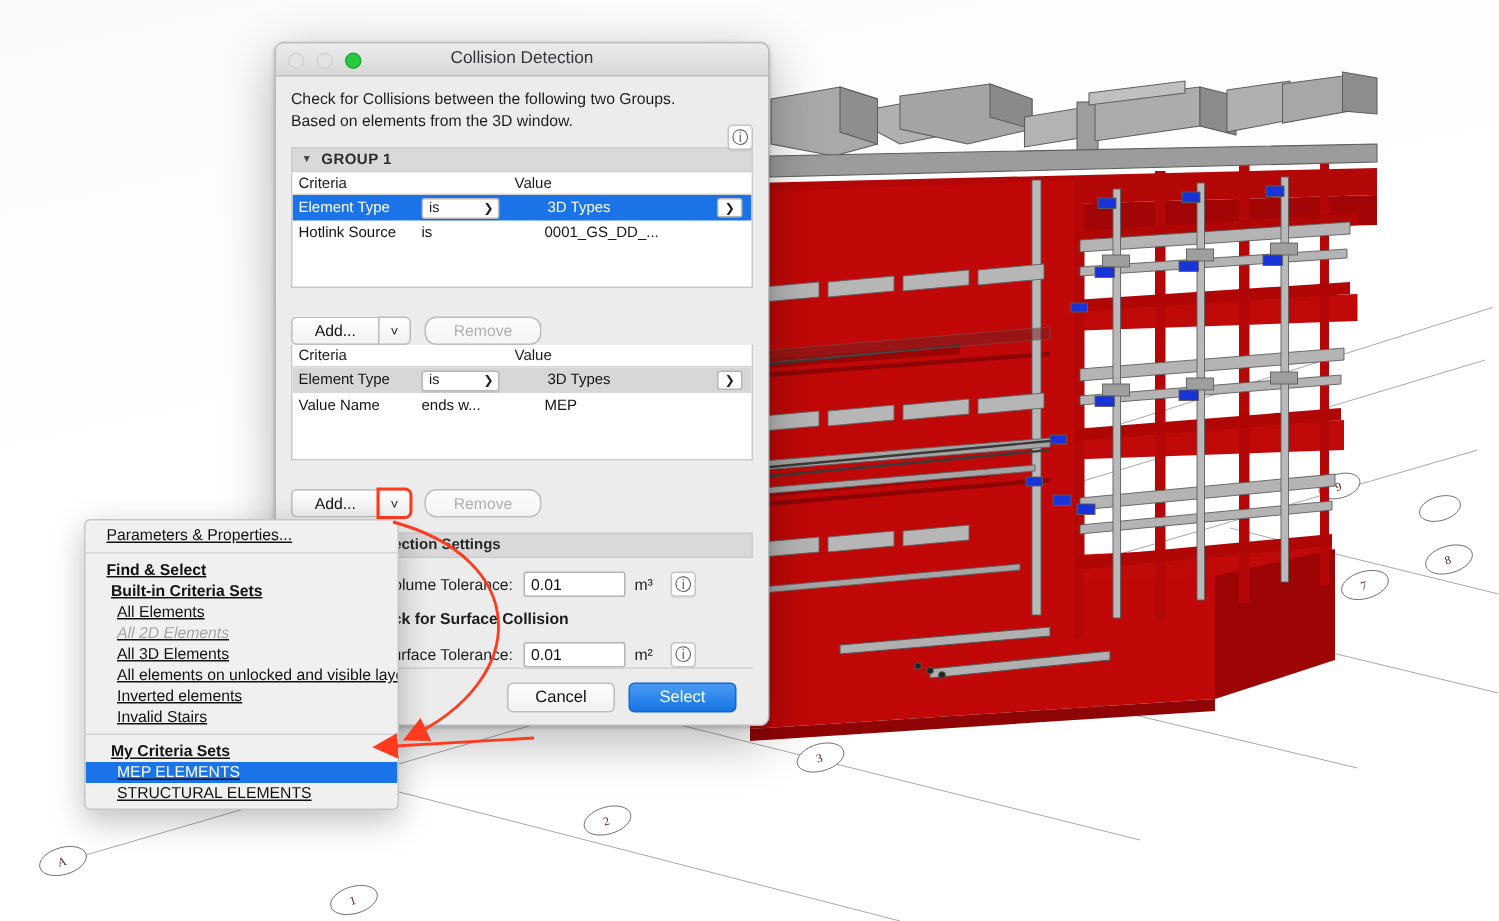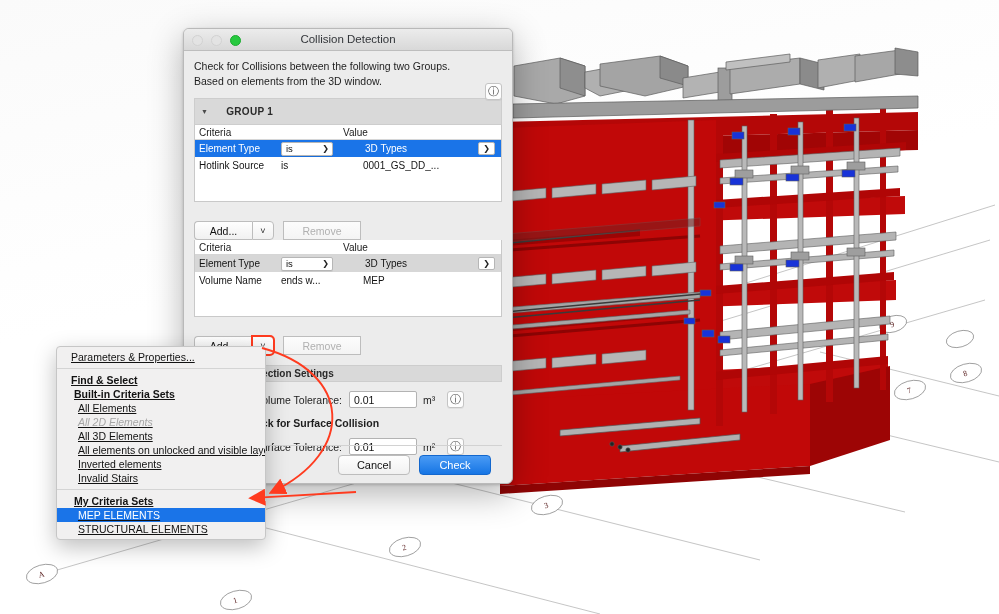--- a/index.html
+++ b/index.html
@@ -47,23 +47,23 @@
   .info-btn {
     width: 17px; height: 17px; border-radius: 3px;
     background: #fdfdfd; border: 1px solid #c4c4c4;
     display: flex; align-items: center; justify-content: center;
     font-family: "Liberation Serif", serif; font-size: 11px; color: #4b4b4b;
     box-shadow: 0 1px 0 rgba(0,0,0,.05);
   }
   .info-top { position: absolute; right: 10px; top: 32px; }
 
   .group-header {
-    margin-top: 9px; height: 27px;
+    margin-top: 9px; height: 17px;
     background: #d9d9d9; border: 1px solid #cdcdcd;
-    display: flex; align-items: center; gap: 18px; padding: 0 6px;
+    display: flex; align-items: center; gap: 6px; padding: 0 6px;
     font-size: 10px; font-weight: bold; letter-spacing: .3px; color: #2a2a2a;
   }
   .tri { font-size: 7px; color: #4a4a4a; }
 
   .table {
     background: #fff; border: 1px solid #c9c9c9; border-top: none;
     height: 77px; position: relative; overflow: hidden;
   }
   .thead {
     display: flex; height: 15px; align-items: center;
@@ -94,21 +94,21 @@
   .sq-btn {
     width: 17px; height: 13px; background: #fff; border: 1px solid #b6b6b6;
     border-radius: 2px; display: flex; align-items: center; justify-content: center;
     font-size: 8px; color: #222;
   }
 
   .btnrow { display: flex; align-items: center; gap: 9px; margin-top: 19px; }
   .add-split { display: flex; }
   .mac-btn {
     height: 19px; background: linear-gradient(#fefefe,#f1f1f1);
-    border: 1px solid #bdbdbd; border-radius: 0;
+    border: 1px solid #bdbdbd; border-radius: 8px;
     font-size: 10.5px; color: #111;
     display: flex; align-items: center; justify-content: center;
   }
   .add-main { width: 58px; border-radius: 4px 0 0 4px; border-right: none; }
   .add-chev {
     width: 22px; border-radius: 0 4px 4px 0;
     display: flex; align-items: center; justify-content: center;
     font-size: 9px; color: #1b1b1b;
   }
   .add-chev.hilite { outline: 2px solid #ff3b1f; outline-offset: -1px; }
@@ -436,21 +436,21 @@
               <span>is</span>
               <span class="chev">❯</span>
             </span>
           </div>
           <div class="c3 val-wrap">
             <span class="val-txt">3D Types</span>
             <span class="sq-btn">❯</span>
           </div>
         </div>
         <div class="trow">
-          <div class="c1">Volume Name</div>
+          <div class="c1">Value Name</div>
           <div class="c2 plain-op">ends w...</div>
           <div class="c3">
             <span class="val-txt plain">MEP</span>
           </div>
         </div>
       </div>
       <div class="btnrow">
         <div class="add-split">
           <div class="mac-btn add-main">Add...</div>
           <div class="mac-btn add-chev hilite">˅</div>
@@ -472,21 +472,21 @@
       <div class="field-row">
         <div class="field-label">Surface Tolerance:</div>
         <div class="num-input">0.01</div>
         <div class="unit">m²</div>
         <div class="info-btn">ⓘ</div>
       </div>
     </div>
 
     <div class="footer">
       <div class="foot-btn cancel">Cancel</div>
-      <div class="foot-btn check">Check</div>
+      <div class="foot-btn check">Select</div>
     </div>
   </div>
 
   <div id="popup">
       <div class="mi">Parameters &amp; Properties...</div>
       <div class="msep"></div>
       <div class="mi bold">Find &amp; Select</div>
       <div class="mi bold indent1">Built-in Criteria Sets</div>
       <div class="mi indent2">All Elements</div>
       <div class="mi dim indent2">All 2D Elements</div>

